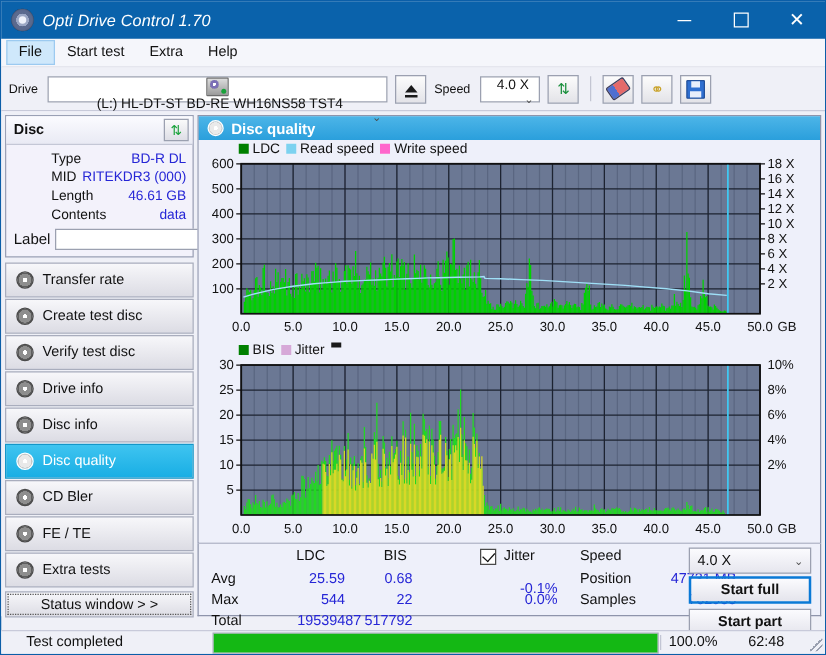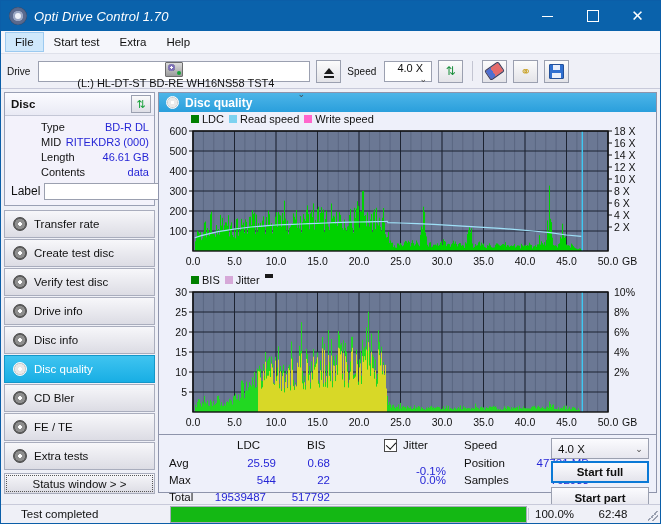--- a/index.html
+++ b/index.html
@@ -1512,21 +1512,21 @@
         <span class="cell" style="left:148px;top:4px;">BIS</span>
         <span class="chk" style="left:225px;top:4px;"></span>
         <span class="cell" style="left:244px;top:4px;">Jitter</span>
 
         <span class="cell" style="left:10px;top:22px;">Avg</span>
         <span class="cell" style="left:10px;top:39px;">Max</span>
         <span class="cell" style="left:10px;top:56px;">Total</span>
 
         <span class="num" style="left:45px;top:22px;width:72px;">25.59</span>
         <span class="num" style="left:45px;top:39px;width:72px;">544</span>
-        <span class="num" style="left:35px;top:56px;width:72px;">19539487</span>
+        <span class="num" style="left:58px;top:56px;width:72px;">19539487</span>
 
         <span class="num" style="left:121px;top:22px;width:50px;">0.68</span>
         <span class="num" style="left:121px;top:39px;width:50px;">22</span>
         <span class="num" style="left:121px;top:56px;width:50px;">517792</span>
 
         <span class="num" style="left:215px;top:14px;width:72px;margin-top:16px;">-0.1%</span>
         <span class="num" style="left:215px;top:39px;width:72px;">0.0%</span>
 
         <span class="cell" style="left:305px;top:4px;">Speed</span>
         <span class="cell" style="left:305px;top:22px;">Position</span>

